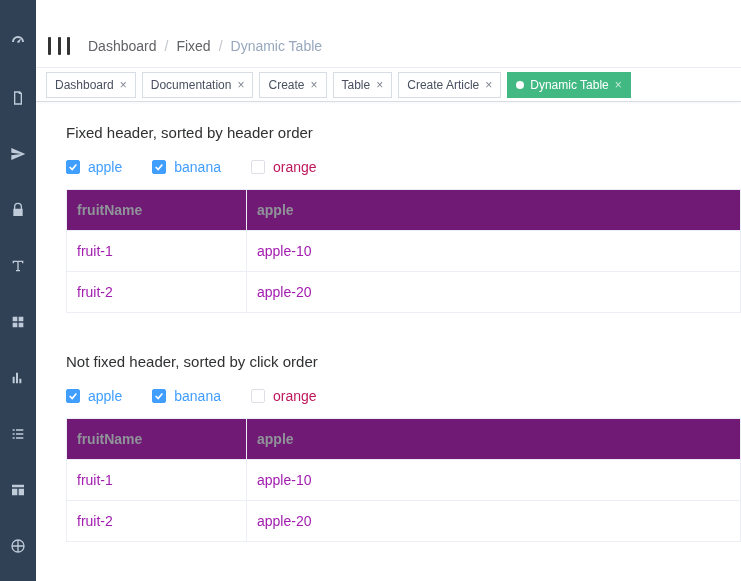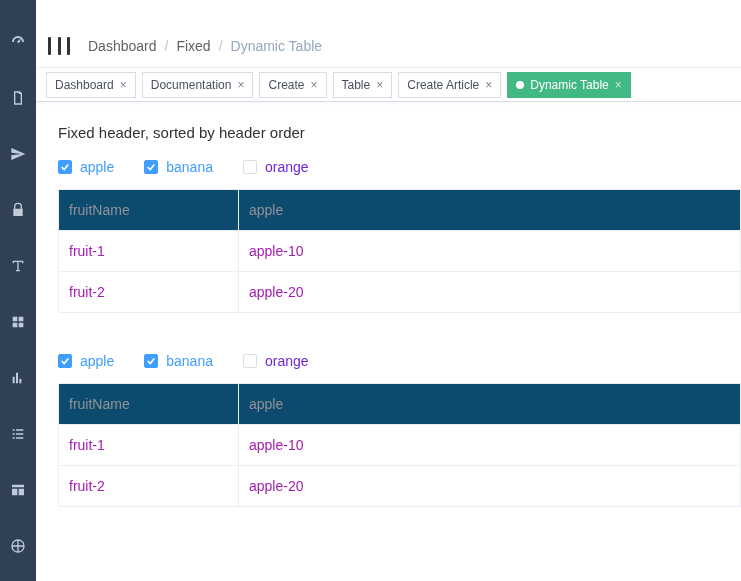--- a/index.html
+++ b/index.html
@@ -93,50 +93,50 @@
   color: inherit;
   opacity: .7;
   cursor: pointer;
 }
 .tab .dot {
   width: 8px; height: 8px; border-radius: 50%; background: #fff; margin-right: 6px;
 }
 .content {
   flex: 1;
   overflow: auto;
-  padding: 22px 0 20px 22px;
+  padding: 22px 0 20px 30px;
 }
 .section { margin-bottom: 40px; }
 .section-title { font-size: 15px; color: #303133; margin-bottom: 18px; font-weight: 400; }
 .checks { display: flex; align-items: center; gap: 30px; margin-bottom: 14px; }
 .check { display: flex; align-items: center; cursor: pointer; font-size: 14px; }
 .cbox {
   width: 14px; height: 14px; border: 1px solid #dcdfe6; border-radius: 2px;
   margin-right: 8px; display: flex; align-items: center; justify-content: center;
   background: #fff;
 }
 .cbox.checked { background: #409eff; border-color: #409eff; }
 .cbox.checked svg { width: 10px; height: 10px; fill: none; stroke: #fff; stroke-width: 2; }
 .check.checked .lbl { color: #409eff; }
-.lbl { color: #6d28d9; }
+.lbl { color: #be185d; }
 table {
   width: 100%;
   border-collapse: collapse;
   border: 1px solid #ebeef5;
 }
 th, td {
   text-align: left;
   padding: 12px 10px;
   border: 1px solid #ebeef5;
   font-size: 14px;
 }
 th {
-  background: #0c4a6e;
+  background: #701a75;
   color: #909399;
-  font-weight: 400;
+  font-weight: 700;
 }
 td { color: #a21caf; }
 </style>
 </head>
 <body>
 
 <div class="app">
   <div class="sidebar">
     <div class="sidebar-icon">
         <svg viewBox="0 0 24 24">
@@ -272,20 +272,21 @@
                 <td>apple-10</td>
               </tr>
               <tr>
                 <td>fruit-2</td>
                 <td>apple-20</td>
               </tr>
             </tbody>
           </table>
         </div>
         <div class="section">
+          <div class="section-title">Not fixed header, sorted by click order</div>
           <div class="checks">
             <div class="check checked">
               <span class="cbox checked">
                 <svg viewBox="0 0 12 12">
                   <polyline points="2,6 5,9 10,3"></polyline>
                 </svg>
               </span>
               <span class="lbl">apple</span>
             </div>
             <div class="check checked">

